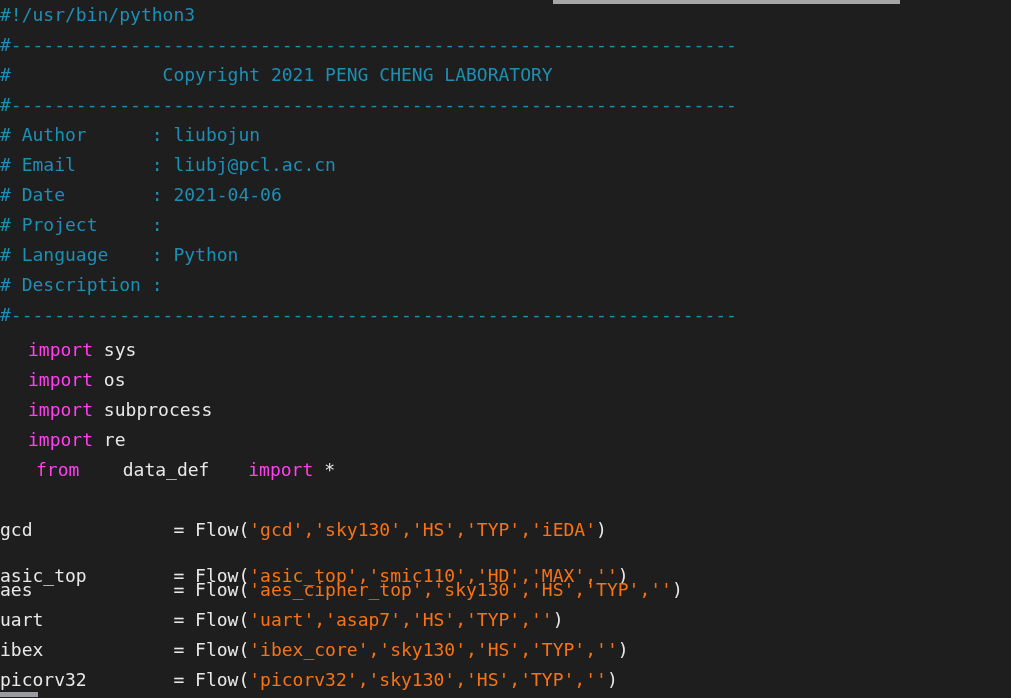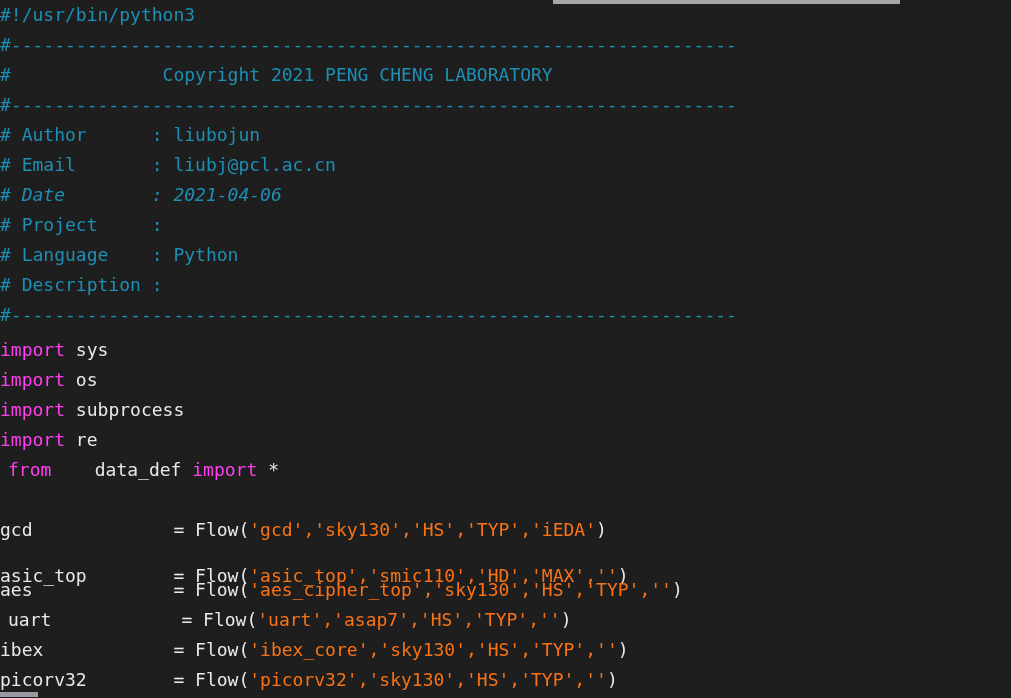--- a/index.html
+++ b/index.html
@@ -85,40 +85,40 @@
   }
 
   
   .tok-comment  { color: #1d8fb5; }
   .tok-keyword  { color: #ff3ff0; }
   .tok-string   { color: #f44747; }
   .tok-plain    { color: #e8e8e8; }
   .tok-func     { color: #e8e8e8; }
   .tok-punct    { color: #e8e8e8; }
 </style>
-<style>.tok-comment{color:#1d8fb5;}.tok-keyword{color:#ff3ff0;}.tok-string{color:#f97316;}.tok-plain,.tok-func,.tok-punct{color:#e8e8e8;}.code-line{font-size:18px;line-height:30px;height:30px;}</style></head>
+<style>.tok-comment{color:#1d8fb5;}.tok-keyword{color:#ff3ff0;margin-left:28px;}.tok-string{color:#f97316;}.tok-plain,.tok-func,.tok-punct{color:#e8e8e8;}.code-line{font-size:18px;line-height:30px;height:30px;}</style></head>
 <body style="background: rgb(30, 30, 30);">
 
 <div id="app" style="background: rgb(30, 30, 30);">
 
   <div id="code-surface">
 
     <div class="code-line" style="top:0px;"><span class="tok-comment">#!/usr/bin/python3</span></div>
 
     <div class="code-line" style="top:30px;"><span class="tok-comment">#-------------------------------------------------------------------</span></div>
 
     <div class="code-line" style="top:60px;"><span class="tok-comment">#              Copyright 2021 PENG CHENG LABORATORY</span></div>
 
     <div class="code-line" style="top:90px;"><span class="tok-comment">#-------------------------------------------------------------------</span></div>
 
     <div class="code-line" style="top:150px;"><span class="tok-comment"># Email       : liubj@pcl.ac.cn</span></div>
 
     <div class="code-line" style="top:120px;"><span class="tok-comment"># Author      : liubojun</span></div>
 
-    <div class="code-line" style="top:180px;font-style:italic;"><span class="tok-comment"># Date        : 2021-04-06</span></div>
+    <div class="code-line" style="top:180px;"><span class="tok-comment"># Date        : 2021-04-06</span></div>
 
     <div class="code-line" style="top:210px;"><span class="tok-comment"># Project     :</span></div>
 
     <div class="code-line" style="top:240px;"><span class="tok-comment"># Language    : Python</span></div>
 
     <div class="code-line" style="top:270px;"><span class="tok-comment"># Description :</span></div>
 
     <div class="code-line" style="top:300px;"><span class="tok-comment">#-------------------------------------------------------------------</span></div>
 
     <div class="code-line" style="top:335px;"><span class="tok-keyword">import</span><span class="tok-plain"> sys</span></div>
@@ -130,21 +130,21 @@
     <div class="code-line" style="top:425px;"><span class="tok-keyword">import</span><span class="tok-plain"> re</span></div>
 
     <div class="code-line" style="top:455px;padding-left:8px;"><span class="tok-keyword">from</span><span class="tok-plain">    </span><span class="tok-plain">data_def </span><span class="tok-keyword">import</span><span class="tok-plain"> *</span></div>
 
     <div class="code-line" style="top:515px;"><span class="tok-plain">gcd             </span><span class="tok-punct">= </span><span class="tok-func">Flow(</span><span class="tok-string">'gcd','sky130','HS','TYP','iEDA'</span><span class="tok-punct">)</span></div>
 
     <div class="code-line" style="top:561px;"><span class="tok-plain">asic_top        </span><span class="tok-punct">= </span><span class="tok-func">Flow(</span><span class="tok-string">'asic_top','smic110','HD','MAX',''</span><span class="tok-punct">)</span></div>
 
     <div class="code-line" style="top:575px;"><span class="tok-plain">aes             </span><span class="tok-punct">= </span><span class="tok-func">Flow(</span><span class="tok-string">'aes_cipher_top','sky130','HS','TYP',''</span><span class="tok-punct">)</span></div>
 
-    <div class="code-line" style="top:605px;padding-left:8px;"><span class="tok-plain">uart            </span><span class="tok-punct">= </span><span class="tok-func">Flow(</span><span class="tok-string">'uart','asap7','HS','TYP',''</span><span class="tok-punct">)</span></div>
+    <div class="code-line" style="top:605px;"><span class="tok-plain">uart            </span><span class="tok-punct">= </span><span class="tok-func">Flow(</span><span class="tok-string">'uart','asap7','HS','TYP',''</span><span class="tok-punct">)</span></div>
 
     <div class="code-line" style="top:635px;"><span class="tok-plain">ibex            </span><span class="tok-punct">= </span><span class="tok-func">Flow(</span><span class="tok-string">'ibex_core','sky130','HS','TYP',''</span><span class="tok-punct">)</span></div>
 
     <div class="code-line" style="top:665px;"><span class="tok-plain">picorv32        </span><span class="tok-punct">= </span><span class="tok-func">Flow(</span><span class="tok-string">'picorv32','sky130','HS','TYP',''</span><span class="tok-punct">)</span></div>
 
   </div>
 
   <div id="top-scrollbar">
     <div id="top-scrollbar-thumb" style="left: 553px; width: 347px; background: rgb(166, 166, 166);"></div>
   </div>

